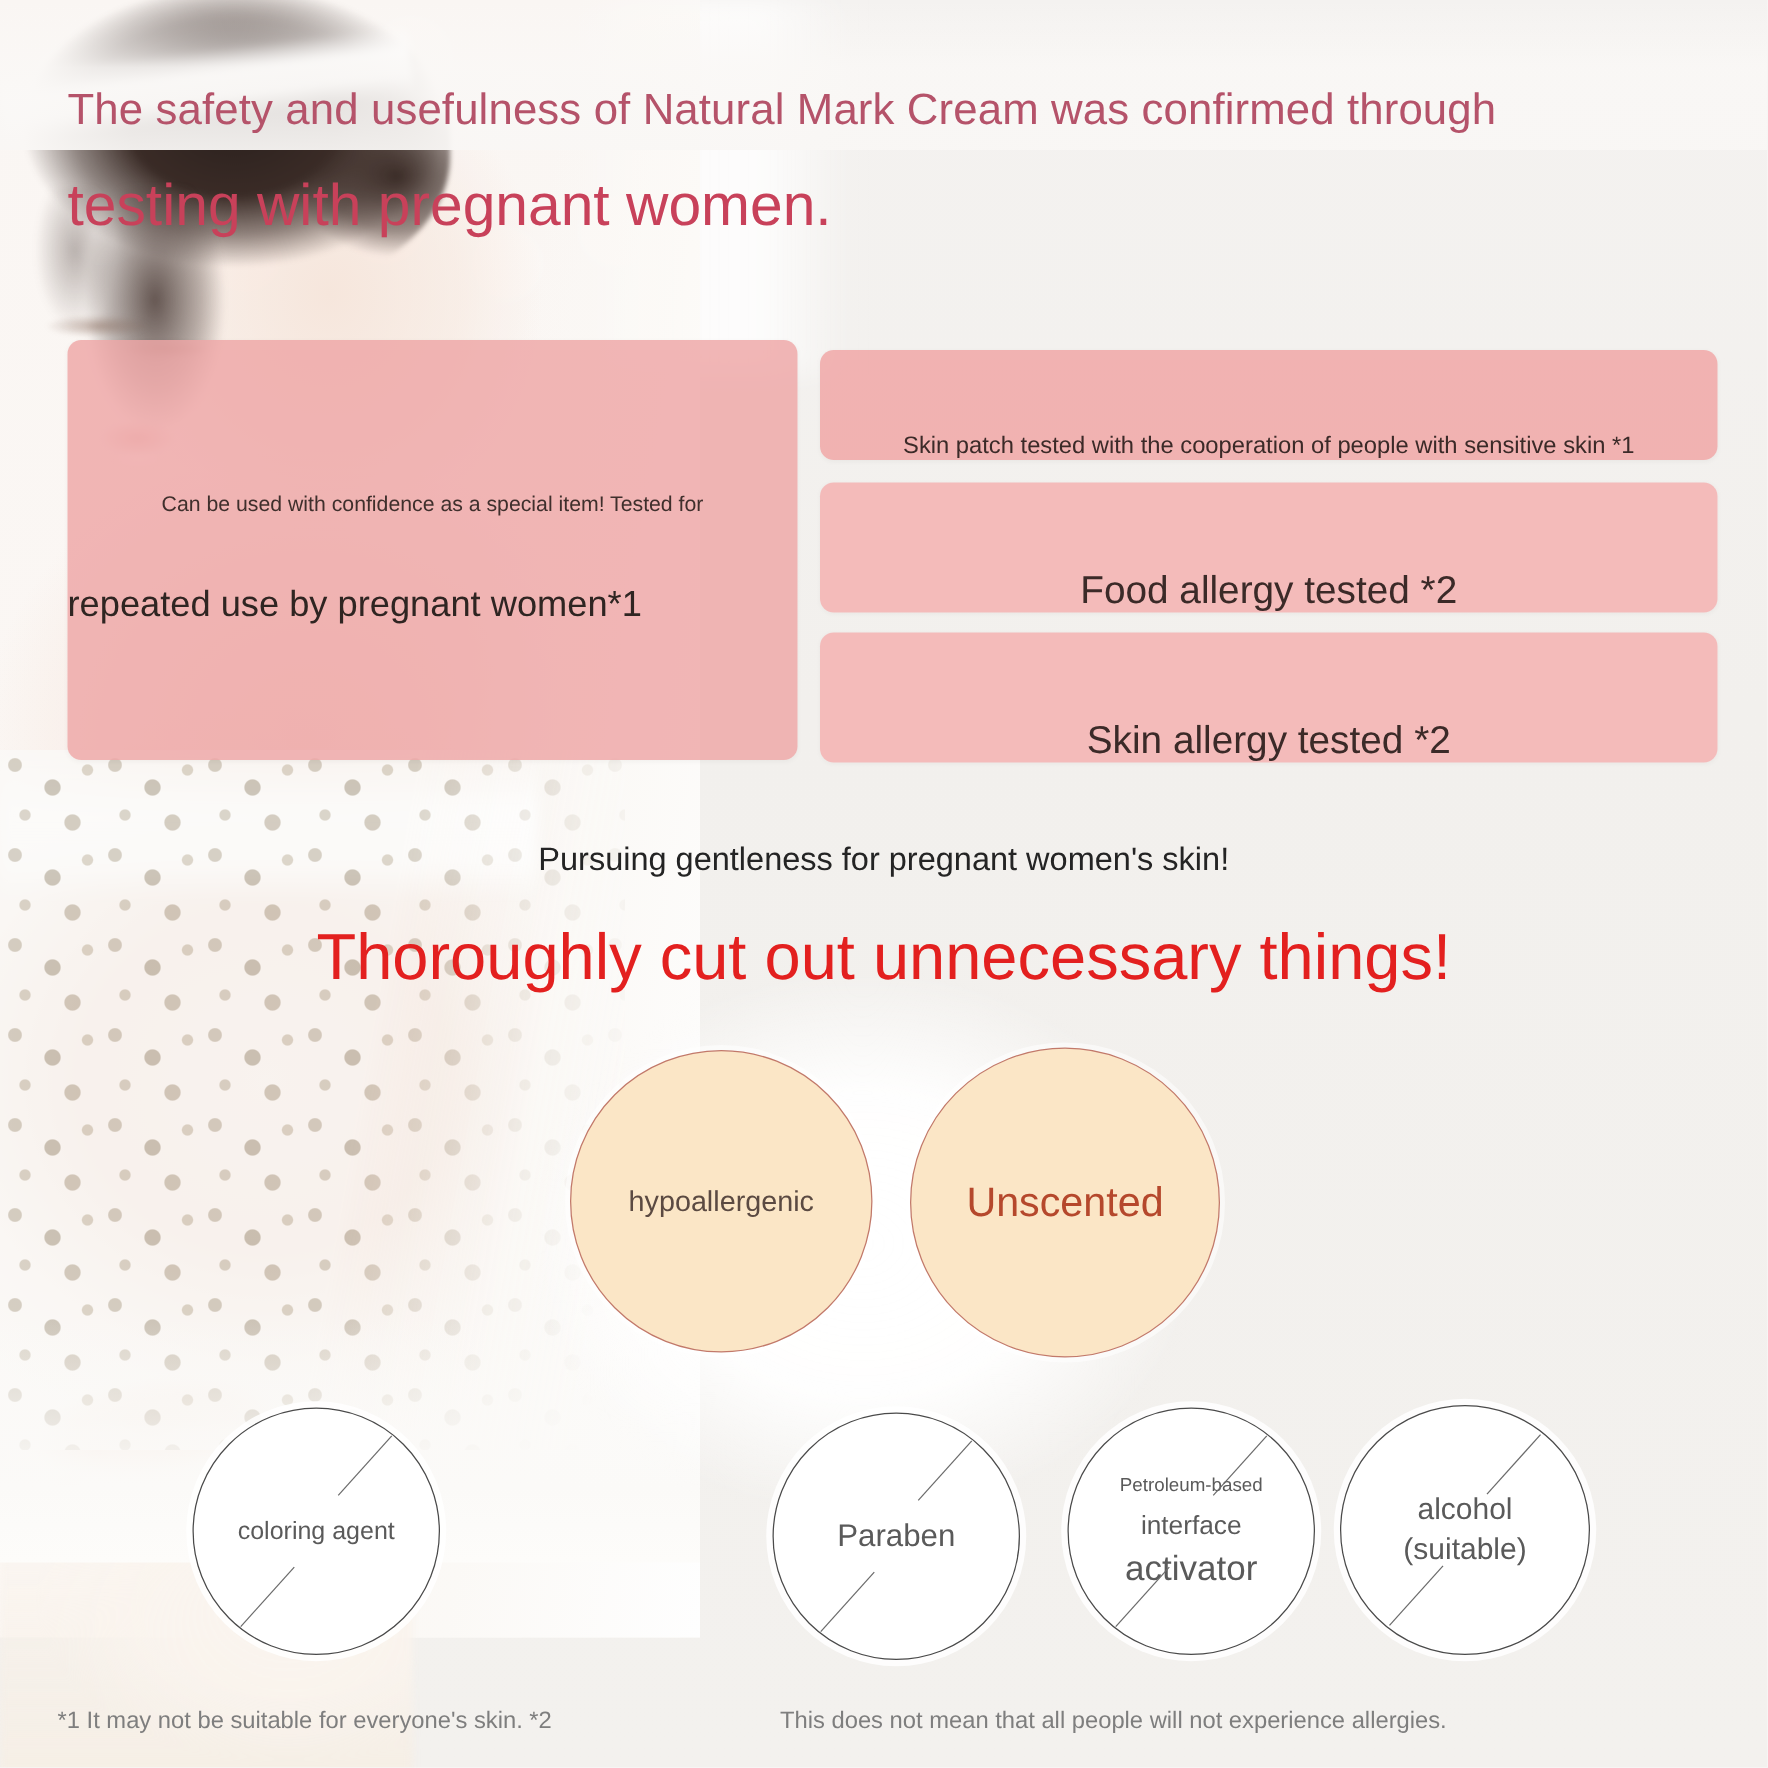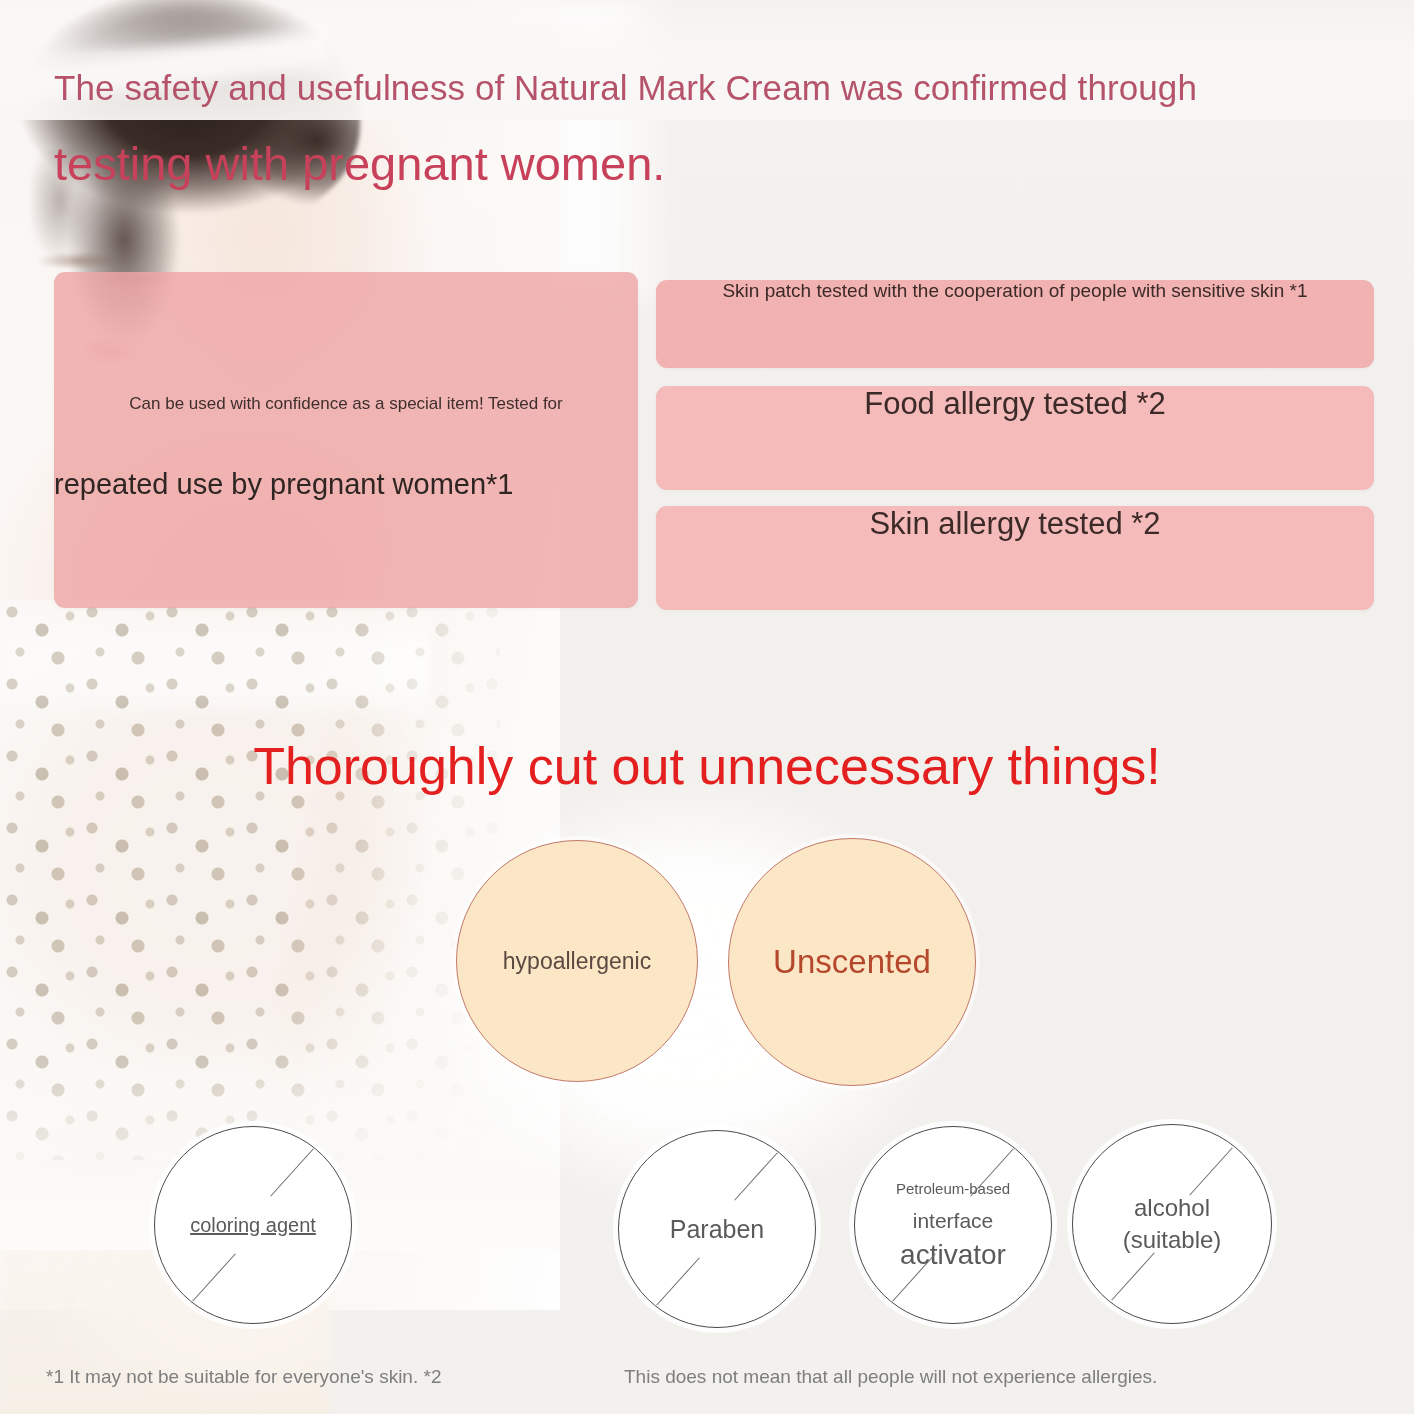--- a/index.html
+++ b/index.html
@@ -191,21 +191,21 @@
   }
   .panel-left .pl-big{
     position:absolute;left:0;right:0;top:196px;
     text-align:left;font-size:29px;color:#2f2522;
   }
 
   
   .bar{
     position:absolute;left:656px;width:718px;
     border-radius:11px;
-    display:flex;align-items:flex-start;justify-content:center;
+    display:flex;align-items:flex-end;justify-content:center;
     color:#3b2a28;
     box-shadow:0 1px 4px rgba(0,0,0,.04);
   }
   #bar-0{top:280px;height:88px;background:rgba(240,160,160,.78);font-size:19px;}
   #bar-1{top:386px;height:104px;background:rgba(244,175,175,.82);font-size:31px;}
   #bar-2{top:506px;height:104px;background:rgba(244,175,175,.82);font-size:31px;}
 
   
   .mid-sub{
     position:absolute;left:0;right:0;top:672px;text-align:center;
@@ -252,21 +252,21 @@
   }
   .cut-circle .slash i.a{right:14%;top:23%;}
   .cut-circle .slash i.b{left:14%;bottom:23%;}
 
   #cut-0{left:154px;top:1126px;width:196px;height:196px;}
   #cut-1{left:378px;top:1124px;width:200px;height:200px;}
   #cut-2{left:618px;top:1130px;width:196px;height:196px;}
   #cut-3{left:854px;top:1126px;width:196px;height:196px;}
   #cut-4{left:1072px;top:1124px;width:198px;height:198px;}
 
-  #cut-0 .t0{font-size:20px;text-decoration:underline;}
+  #cut-0 .t0{font-size:20px;}
   #cut-1 .t0{font-size:25px;}
   #cut-2 .t0{font-size:25px;}
   #cut-3 .t0{font-size:15px;margin-bottom:12px;}
   #cut-3 .t1{font-size:21px;margin-bottom:6px;}
   #cut-3 .t2{font-size:28px;}
   #cut-4 .t0{font-size:24px;line-height:1.35;}
   #cut-4 .t1{font-size:24px;line-height:1.35;}
 
   
   .foot{
@@ -312,20 +312,21 @@
     <div class="bar" id="bar-0">
       <span>Skin patch tested with the cooperation of people with sensitive skin *1</span>
     </div>
     <div class="bar" id="bar-1">
       <span>Food allergy tested *2</span>
     </div>
     <div class="bar" id="bar-2">
       <span>Skin allergy tested *2</span>
     </div>
 
+    <div class="mid-sub">Pursuing gentleness for pregnant women's skin!</div>
     <div class="mid-title">Thoroughly cut out unnecessary things!</div>
 
     <div class="cream-circle" id="cream-1">
       <span class="lbl">Unscented</span>
     </div>
     <div class="cream-circle" id="cream-0">
       <span class="lbl">hypoallergenic</span>
     </div>
 
     <div class="cut-circle" id="cut-0">

